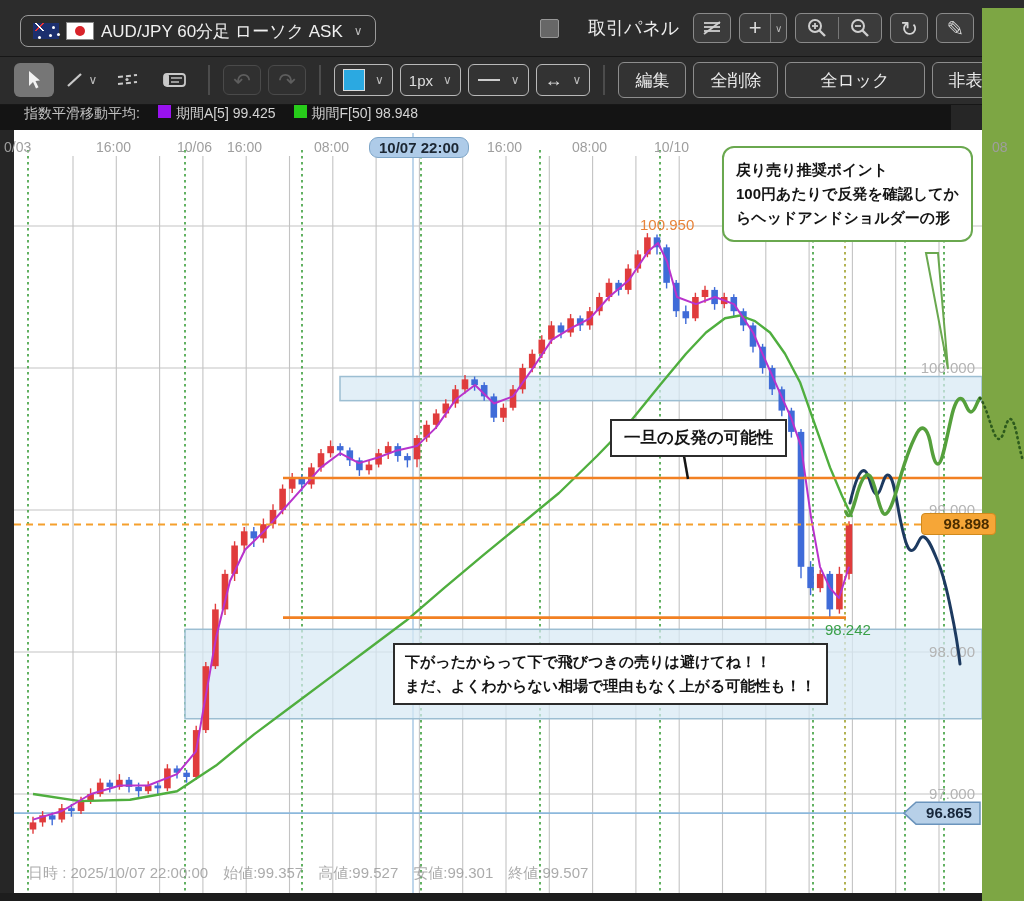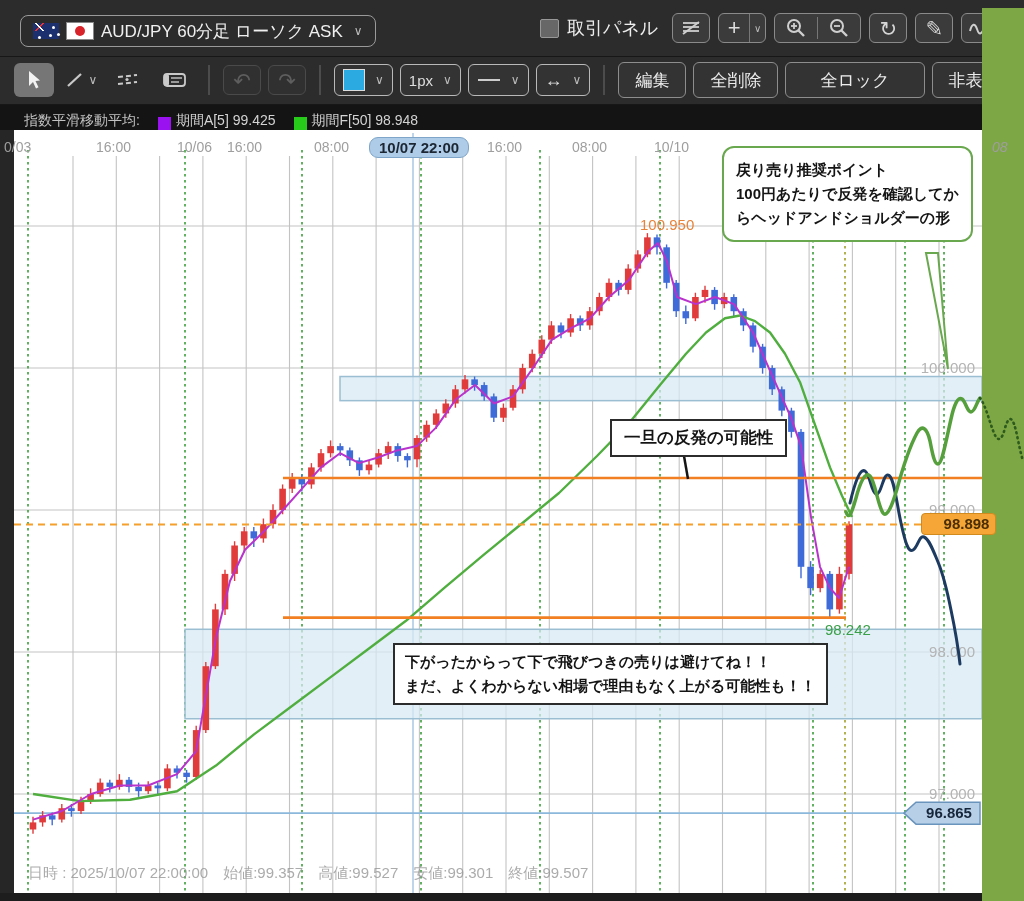--- a/index.html
+++ b/index.html
@@ -3,37 +3,37 @@
 <meta charset="utf-8">
 <style>
   html,body{margin:0;padding:0;}
   body{width:1024px;height:901px;position:relative;overflow:hidden;background:#262626;
        font-family:"Liberation Sans","DejaVu Sans",sans-serif;}
   
   .topbar{position:absolute;left:0;top:0;width:1024px;height:56px;background:#2c2c2c;
           border-bottom:1px solid #171717;z-index:3;}
   .toolbar2{position:absolute;left:0;top:57px;width:1024px;height:47px;background:#2c2c2c;
           border-bottom:1px solid #171717;z-index:3;}
-  .indbar{position:absolute;left:0;top:105px;width:1024px;height:25px;background:#141414;z-index:3;
-          color:#c2c2c2;font-size:14px;display:flex;align-items:flex-end;}
+  .indbar{position:absolute;left:0;top:105px;width:951px;height:25px;background:#141414;z-index:3;
+          color:#c2c2c2;font-size:14px;display:flex;align-items:flex-start;}
   .pair{position:absolute;left:20px;top:15px;height:30px;border:1.5px solid #9a9a9a;border-radius:8px;
         display:flex;align-items:center;gap:7px;padding:0 12px;color:#f0f0f0;font-size:17px;cursor:pointer;}
   .flag{width:26px;height:16px;display:inline-block;position:relative;flex:none;}
   .flag.au{background:#1c2f6e;}
   .flag.au:before{content:"";position:absolute;left:0;top:0;width:13px;height:8px;
         background:linear-gradient(45deg,transparent 44%,#fff 44%,#fff 56%,transparent 56%),
                    linear-gradient(-45deg,transparent 44%,#e33 44%,#e33 56%,transparent 56%);}
   .flag.au:after{content:"";position:absolute;right:4px;top:3px;width:3px;height:3px;background:#fff;border-radius:50%;
         box-shadow:-3px 8px 0 #fff,-14px 10px 0 #fff,5px 7px 0 0 #fff;}
   .flag.jp{background:#fff;border:1px solid #888;}
   .flag.jp i{position:absolute;left:8px;top:3px;width:10px;height:10px;background:#d8232a;border-radius:50%;}
   .chev{color:#bbb;font-size:12px;margin-left:4px;}
   .topright{position:absolute;right:0;top:0;left:540px;height:56px;display:flex;align-items:center;gap:8px;}
   .checkbox{width:17px;height:17px;background:#676767;border:1px solid #989898;border-radius:2px;display:inline-block;}
-  .cblabel{color:#ececec;font-size:18px;margin-right:6px;}
+  .cblabel{color:#ececec;font-size:18px;margin-right:6px;margin-left:21px;}
   .tbtn{background:#3b3b3b;border:1.5px solid #8a8a8a;border-radius:6px;height:30px;min-width:38px;
         display:flex;align-items:center;justify-content:center;color:#d5d5d5;cursor:pointer;box-sizing:border-box;}
   .tbtn.ghost{border-color:#4a4a4a;color:#5e5e5e;background:#303030;}
   .glyph22{font-size:21px;line-height:1;}
   .split{display:flex;align-items:stretch;padding:0;}
   .split .plus{width:30px;display:flex;align-items:center;justify-content:center;font-size:22px;color:#ddd;}
   .split .mini{width:15px;border-left:1px solid #777;display:flex;align-items:center;justify-content:center;font-size:10px;color:#bbb;}
   .btnpair{display:flex;padding:0;}
   .btnpair>div{width:42px;display:flex;align-items:center;justify-content:center;}
   .btnpair>div+div{border-left:1px solid #777;}
@@ -434,21 +434,21 @@
 
 <div id="chart-labels">
     <div class="tlab" style="left: 4px;">0/03</div>
     <div class="tlab" style="left: 96px;">16:00</div>
     <div class="tlab" style="left: 177px;">10/06</div>
     <div class="tlab" style="left: 227px;">16:00</div>
     <div class="tlab" style="left: 314px;">08:00</div>
     <div class="tlab" style="left: 487px;">16:00</div>
     <div class="tlab" style="left: 572px;">08:00</div>
     <div class="tlab" style="left: 654px;">10/10</div>
-    <div class="tlab" style="left: 992px; font-style: italic;">08</div>
+    <div class="tlab" style="left: 992px;">08</div>
     <div class="clab plab" style="left: 900px; top: 359px;">100.000</div>
     <div class="clab plab" style="left: 900px; top: 501px;">99.000</div>
     <div class="clab plab" style="left: 900px; top: 643px;">98.000</div>
     <div class="clab plab" style="left: 900px; top: 785px;">97.000</div>
     <div class="clab" style="left: 640px; top: 216.1px; color: rgb(232, 131, 58); font-size: 15px;">100.950</div>
     <div class="clab" style="left: 825px; top: 620.636px; color: rgb(58, 160, 72); font-size: 15px;">98.242</div>
   </div>
 <div id="time-badge">10/07 22:00</div>
 <div id="price-badge" style="top: 513.484px; padding-left: 16px;">98.898</div>
 <div id="support-badge-text" style="top: 804.17px;">96.865</div>

